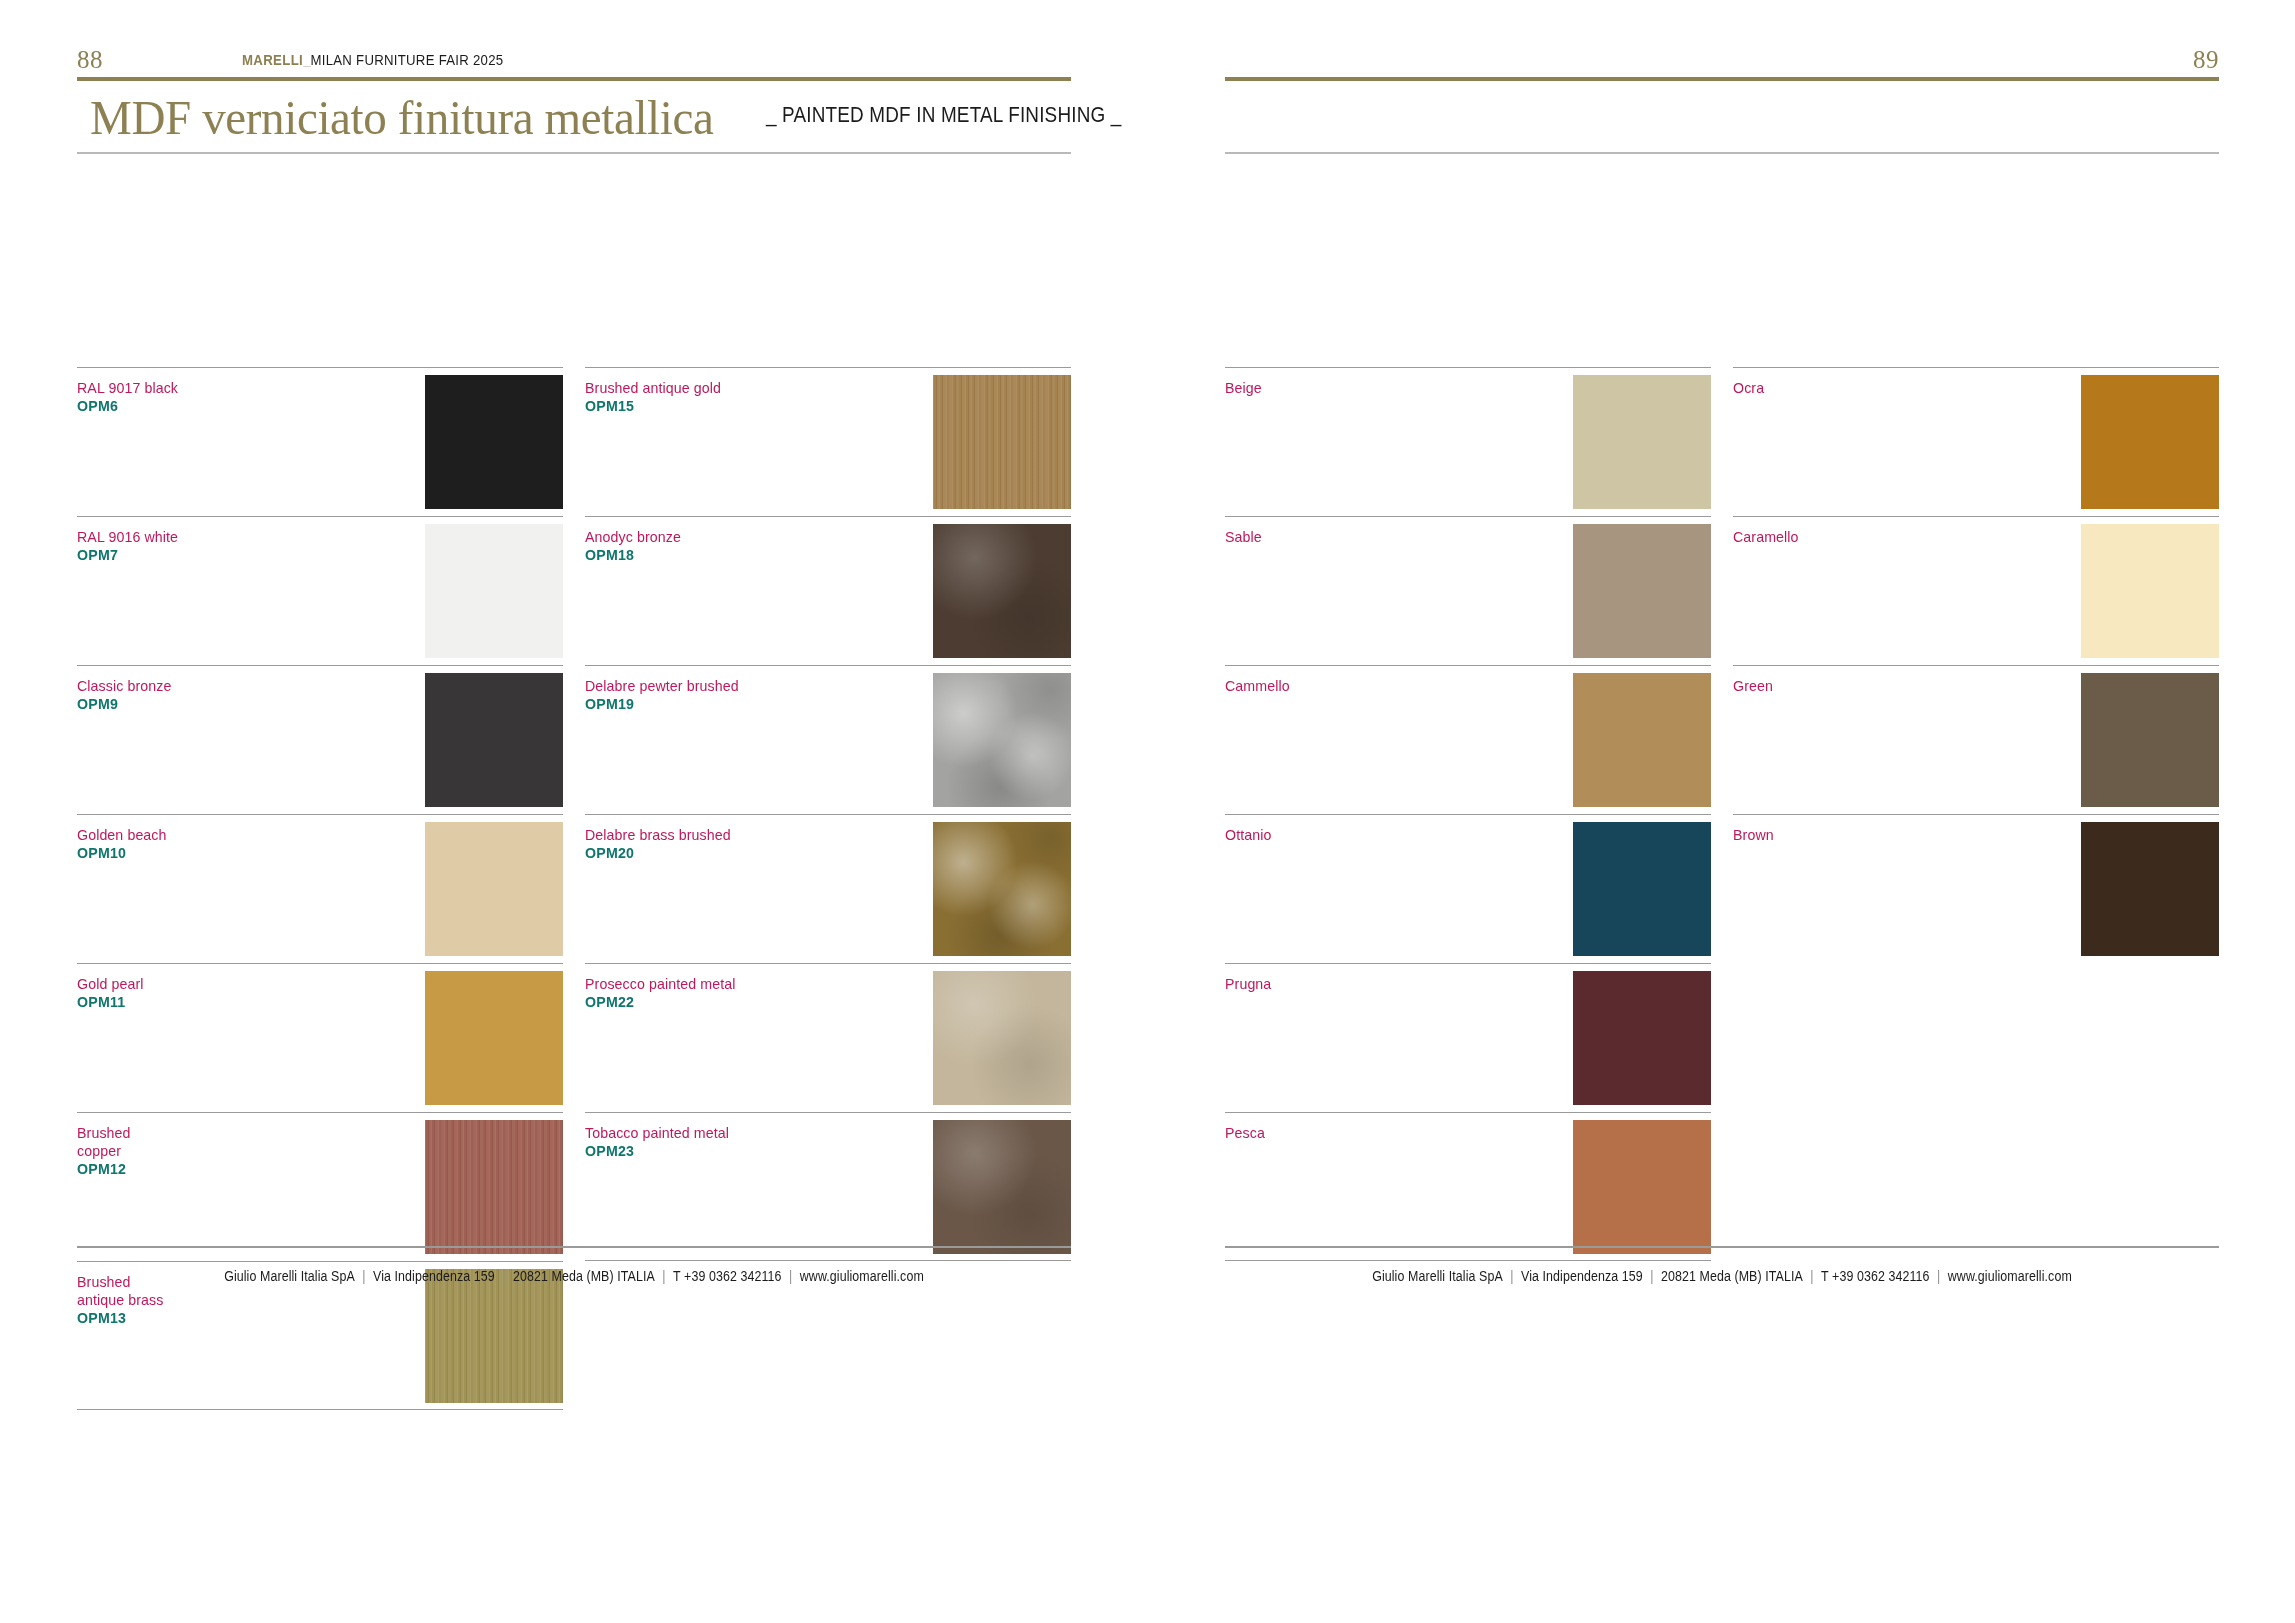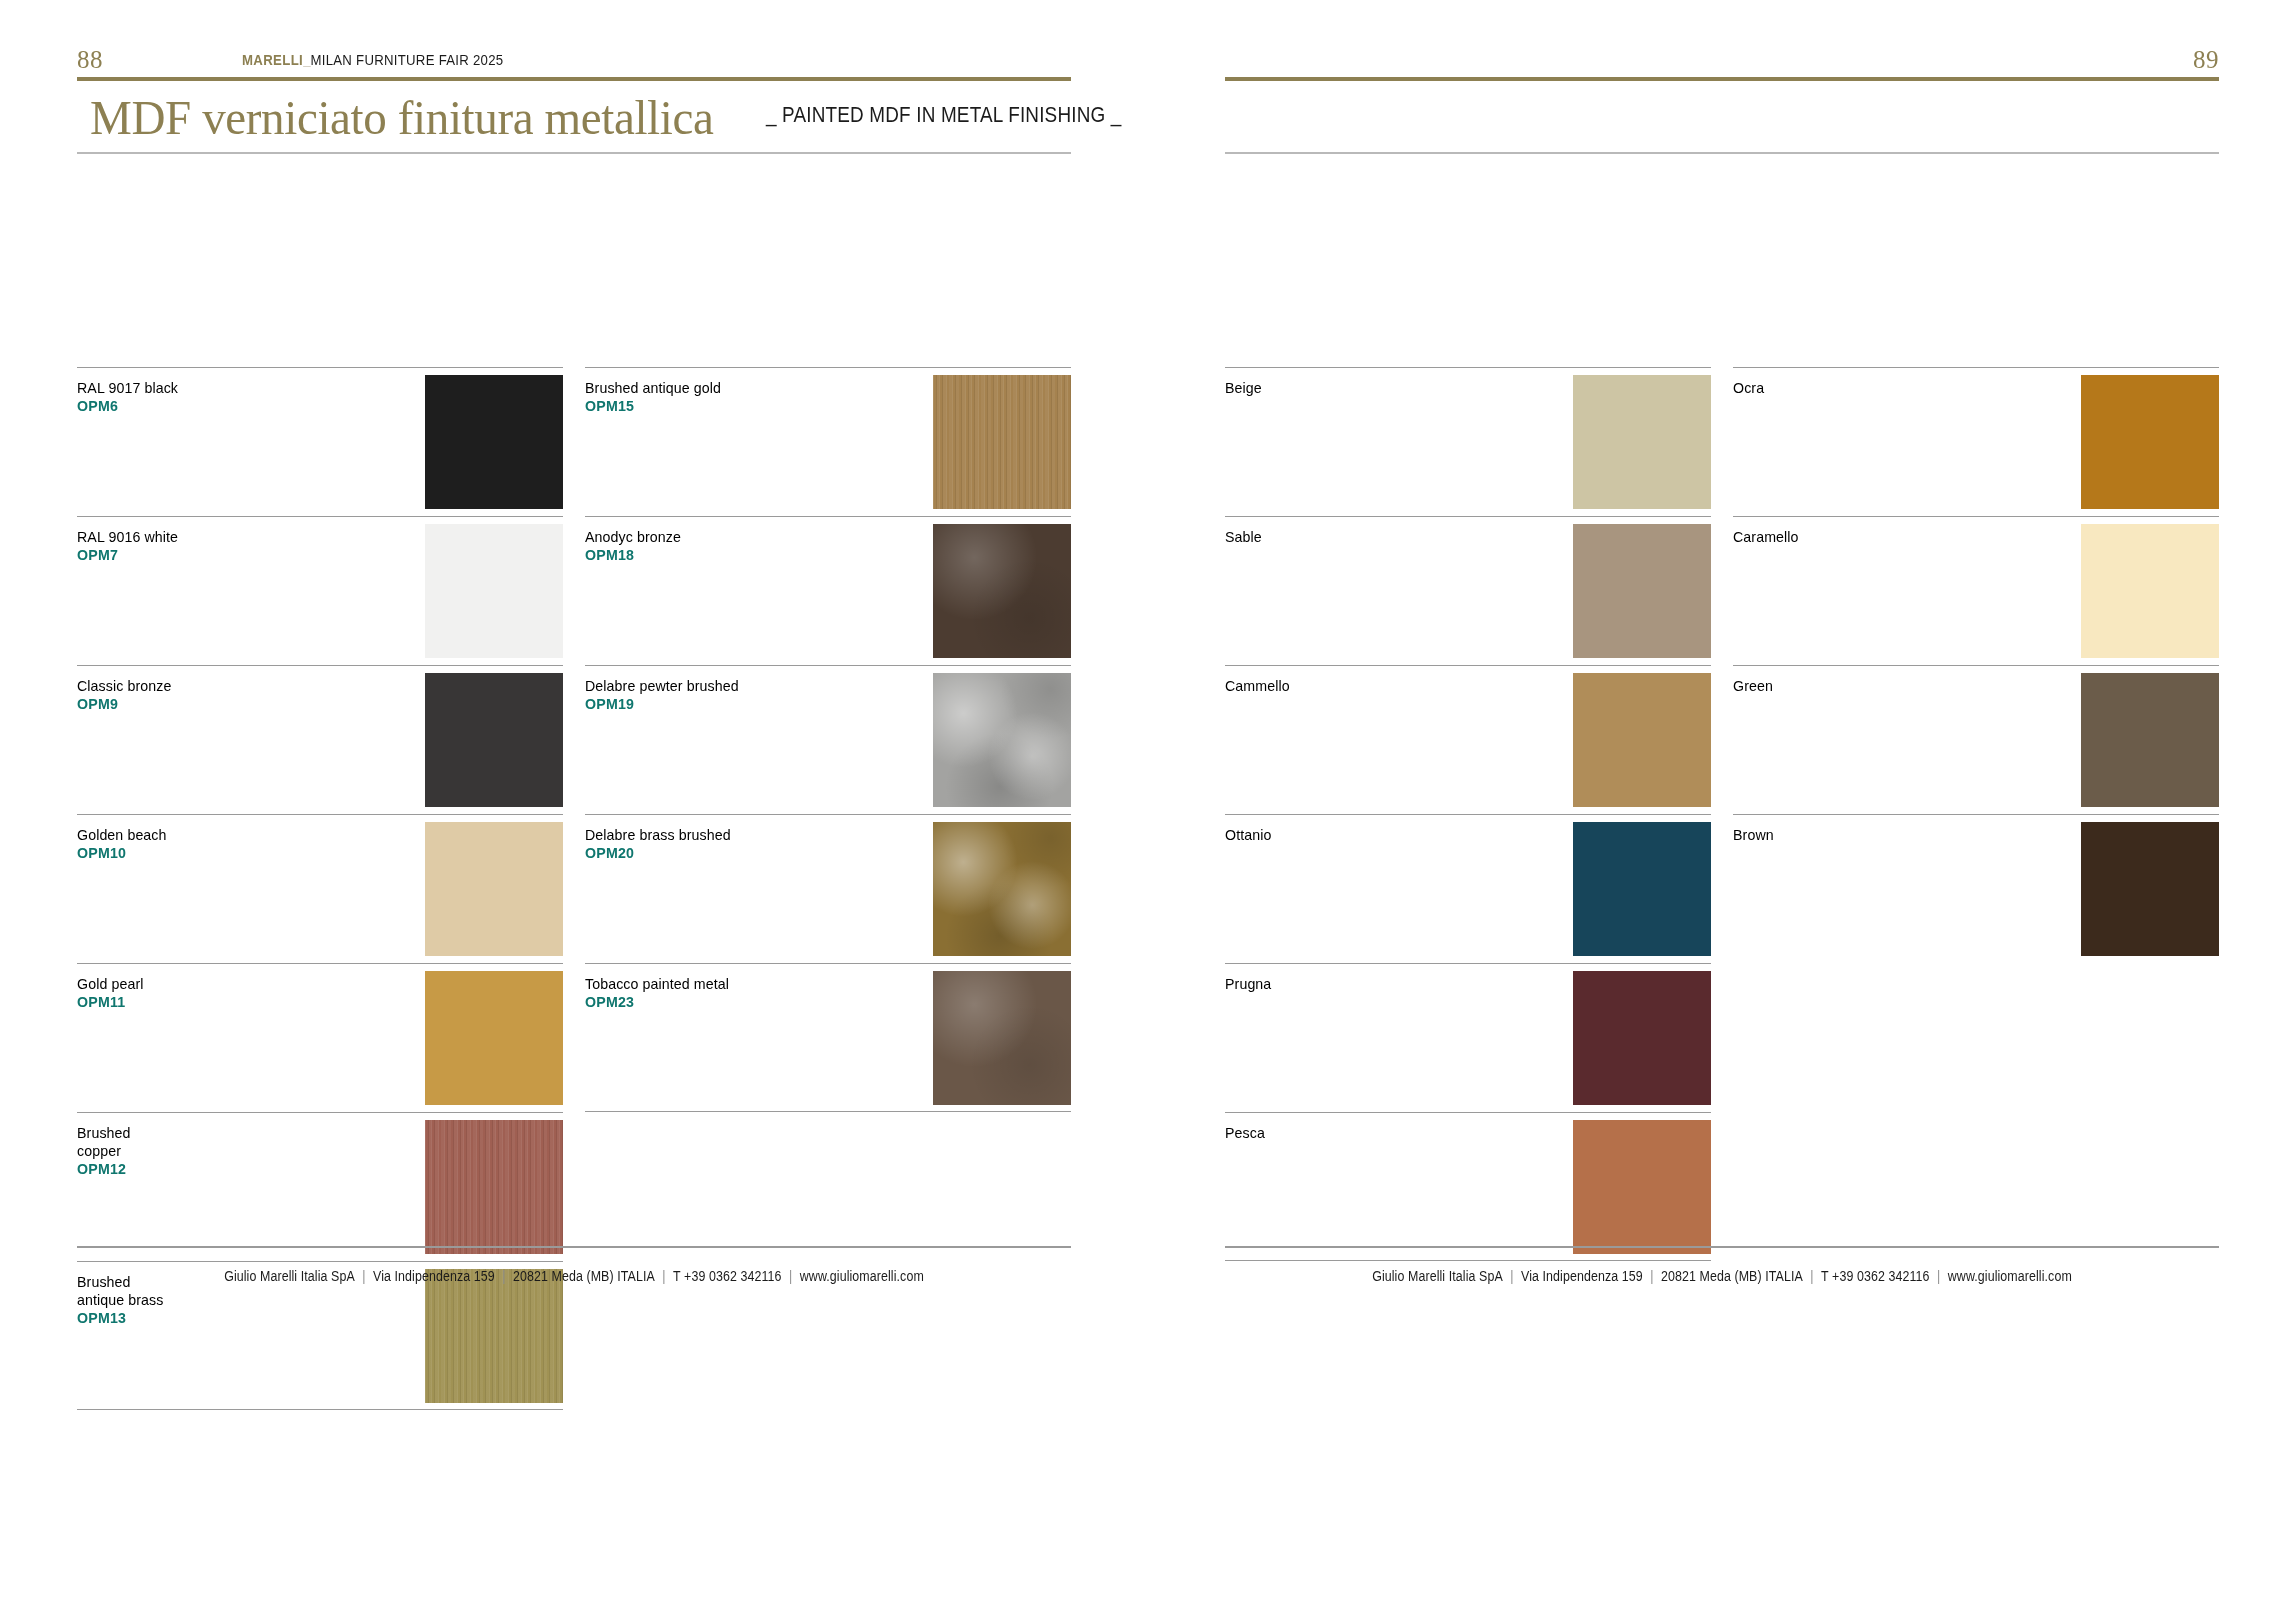--- a/index.html
+++ b/index.html
@@ -148,21 +148,21 @@
   .swatch-row.last-ruled { border-bottom: 1.5px solid #9a9a9a; }
 
   .labels {
     position: absolute;
     left: 0;
     top: 11px;
     line-height: 18px;
   }
   .mat-name {
     font-size: 14.2px;
-    color: #000000;
+    color: #be185d;
     letter-spacing: 0.1px;
     white-space: pre-line;
   }
   .mat-code {
     font-size: 14.2px;
     color: #0f766e;
     font-weight: bold;
     letter-spacing: 0.2px;
   }
 
@@ -328,20 +328,27 @@
             </div>
             <div class="chip mottled" style="background: rgb(163, 163, 161);"></div>
           </div>
           <div class="swatch-row">
             <div class="labels">
               <div class="mat-name">Delabre brass brushed</div>
               <div class="mat-code">OPM20</div>
             </div>
             <div class="chip mottled" style="background: rgb(138, 111, 51);"></div>
           </div>
+          <div class="swatch-row">
+            <div class="labels">
+              <div class="mat-name">Prosecco painted metal</div>
+              <div class="mat-code">OPM22</div>
+            </div>
+            <div class="chip grainy" style="background: rgb(195, 182, 156);"></div>
+          </div>
           <div class="swatch-row last-ruled">
             <div class="labels">
               <div class="mat-name">Tobacco painted metal</div>
               <div class="mat-code">OPM23</div>
             </div>
             <div class="chip grainy" style="background: rgb(106, 87, 72);"></div>
           </div>
         </div>
     </div>
 

